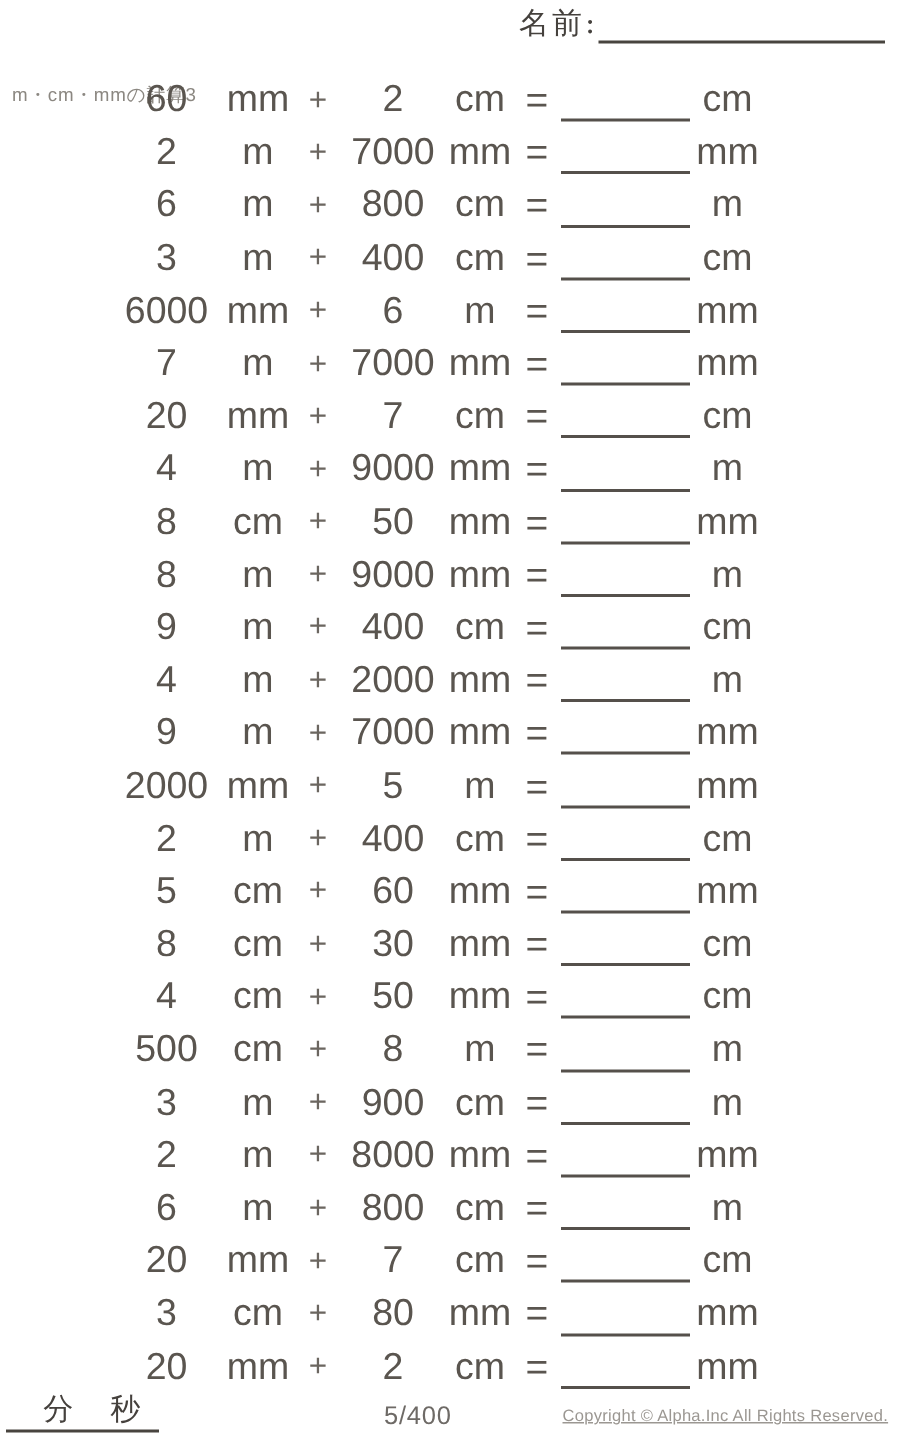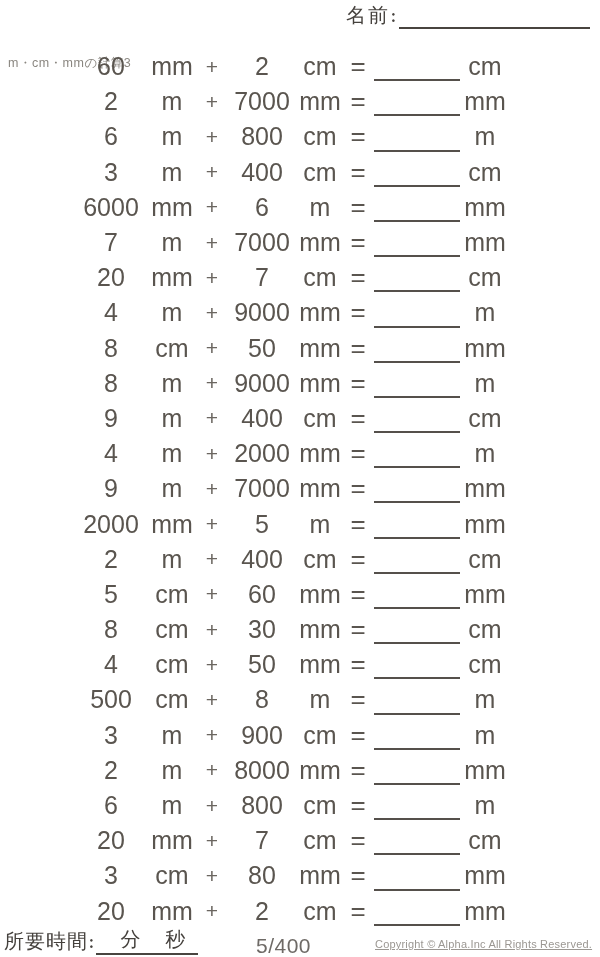--- a/index.html
+++ b/index.html
@@ -101,21 +101,21 @@
     width: 102px;
     height: 25px;
     border-bottom: 2px solid #48443f;
     font-size: 20px;
   }
   .time-unit { letter-spacing: 0; }
   .page-number {
     position: absolute;
     left: 256px;
     top: 934px;
-    font-size: 21px;
+    font-size: 17px;
     color: #6e6a66;
     letter-spacing: 0.5px;
   }
   .copyright {
     position: absolute;
     left: 375px;
     top: 938px;
     font-size: 11px;
     color: #9b9792;
     letter-spacing: 0.2px;
@@ -404,21 +404,20 @@
     <span class="c-op">+</span>
     <span class="c-n2">2</span>
     <span class="c-u2">cm</span>
     <span class="c-eq">=</span>
     <span class="c-line"></span>
     <span class="c-au">mm</span>
   </div>
 </div>
 
 <div class="footer-time">
-  <span class="time-label">所要時間:</span>
   <span class="time-line">
     <span class="time-unit"></span>
     <span class="time-unit">分</span>
     <span class="time-unit"></span>
     <span class="time-unit">秒</span>
   </span>
 </div>
 <div class="page-number">5/400</div>
 <div class="copyright">Copyright © Alpha.Inc All Rights Reserved.</div>
 

